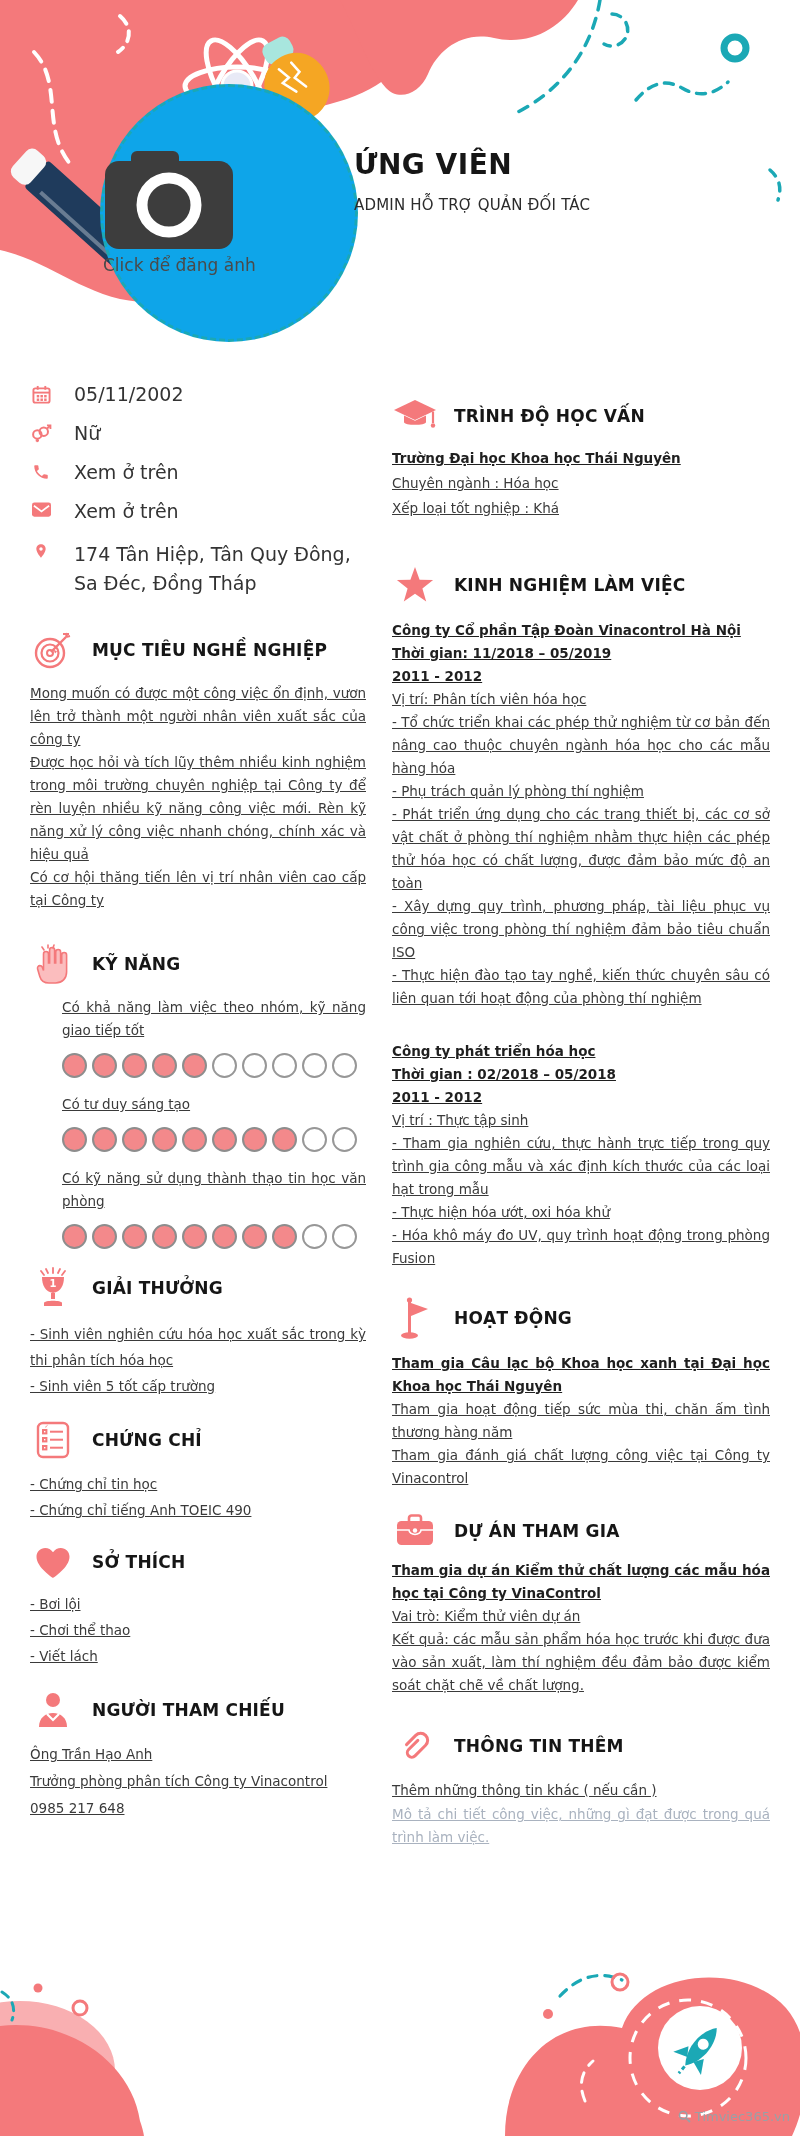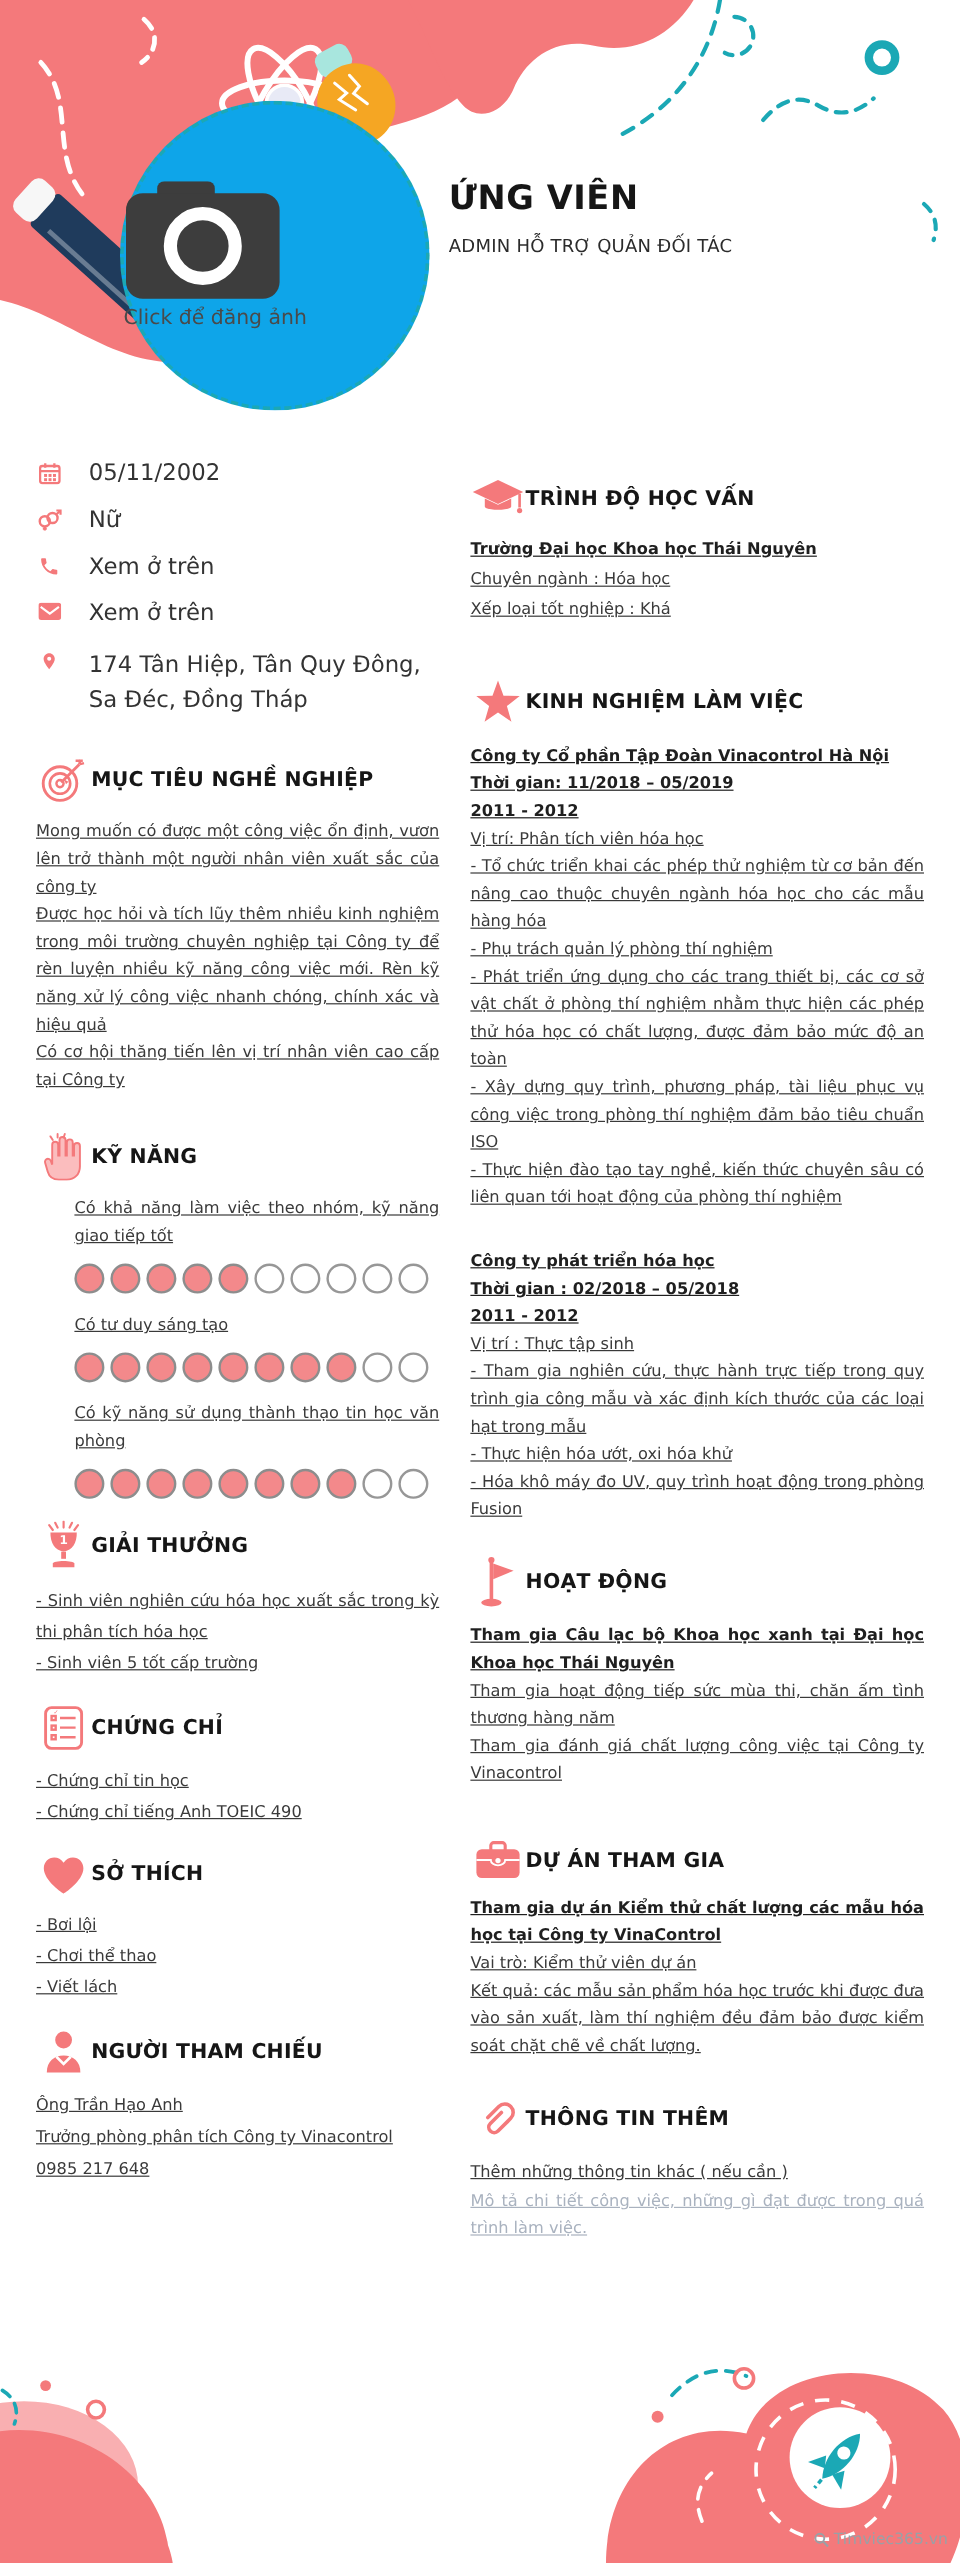--- a/index.html
+++ b/index.html
@@ -5,32 +5,32 @@
   html,body{margin:0;padding:0;}
   .page{position:relative;width:800px;height:2136px;background:#fff;overflow:hidden;
         font-family:"DejaVu Sans","Liberation Sans",sans-serif;color:#3a3a3a;}
   
   .header{position:relative;height:368px;}
   .header-deco{position:absolute;inset:0;z-index:0;}
   .photo{position:absolute;left:100px;top:84px;width:252px;height:252px;border-radius:50%;
          border:3px dashed #1BA8B5;background:#0ea5e9;z-index:2;display:flex;flex-direction:column;
          justify-content:center;cursor:pointer;}
   .photo-text{font-size:17px;color:#4a4a4a;margin-top:4px;}
-  .title-block{position:absolute;left:374px;top:148px;z-index:2;}
+  .title-block{position:absolute;left:354px;top:148px;z-index:2;}
   .cand-name{margin:0;font-size:28px;font-weight:bold;color:#161616;letter-spacing:.5px;}
   .cand-pos{margin-top:15px;font-size:15px;color:#2b2b2b;letter-spacing:.2px;}
   
   .content{display:flex;gap:26px;padding:0 30px;position:relative;z-index:1;}
   .col-left{width:336px;flex:none;padding-top:16px;}
   .col-right{flex:1;padding-top:30px;}
   
   .c-row{display:flex;gap:22px;align-items:flex-start;margin-bottom:18px;font-size:19px;line-height:21px;color:#333;}
   .c-ic{width:22px;flex:none;display:flex;justify-content:center;margin-top:1px;}
   
-  .sec-head{display:flex;align-items:center;margin:32px 0 12px;}
+  .sec-head{display:flex;align-items:center;gap:16px;margin:32px 0 12px;}
   .sec-head .ic{width:46px;flex:none;display:flex;justify-content:center;}
   .sec-head h2{font-size:17px;margin:0;color:#161616;letter-spacing:.2px;}
   .col-right section:first-child .sec-head{margin-top:0;}
   .txt{font-size:13.5px;line-height:23px;text-align:justify;color:#3a3a3a;margin:0;text-decoration:underline;}
   .b{font-weight:bold;color:#1f1f1f;}
   .muted{color:#A9B2BF;}
   
   .skill{margin-bottom:6px;margin-left:32px;}
   .dots{display:flex;gap:5px;margin:11px 0 15px;}
   .dot{width:25px;height:25px;border-radius:50%;border:2px solid #979797;background:#fff;box-sizing:border-box;}
@@ -371,21 +371,21 @@
               </svg>
           </span>
           <h2>HOẠT ĐỘNG</h2>
         </div>
         <p class="txt b">Tham gia Câu lạc bộ Khoa học xanh tại Đại học Khoa học Thái Nguyên</p>
         <p class="txt">Tham gia hoạt động tiếp sức mùa thi, chăn ấm tình thương hàng năm</p>
         <p class="txt">Tham gia đánh giá chất lượng công việc tại Công ty Vinacontrol</p>
       </section>
 
       <section>
-        <div class="sec-head" style="margin-top:44px">
+        <div class="sec-head" style="margin-top:24px">
           <span class="ic">
             <svg width="38" height="33" viewBox="0 0 38 33">
                 <rect x="13" y="1.5" width="12" height="8" rx="2.5" fill="none" stroke="#F4797B" stroke-width="2.6"></rect>
                 <rect x="1" y="7" width="36" height="24" rx="4.5" fill="#F4797B"></rect>
                 <path d="M1,16 h12 a6,4.5 0 0 0 12,0 h12" stroke="#fff" stroke-width="1.6" fill="none"></path>
                 <circle cx="19" cy="16.5" r="2.2" fill="#fff"></circle>
               </svg>
           </span>
           <h2>DỰ ÁN THAM GIA</h2>
         </div>

